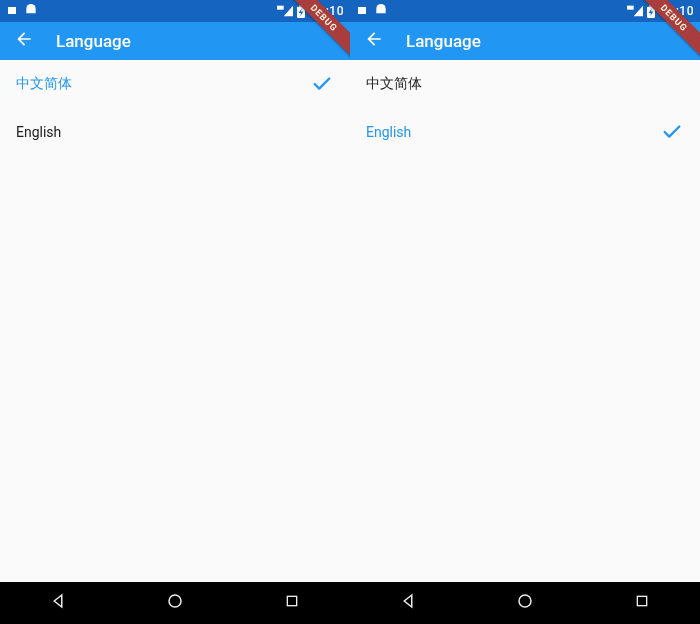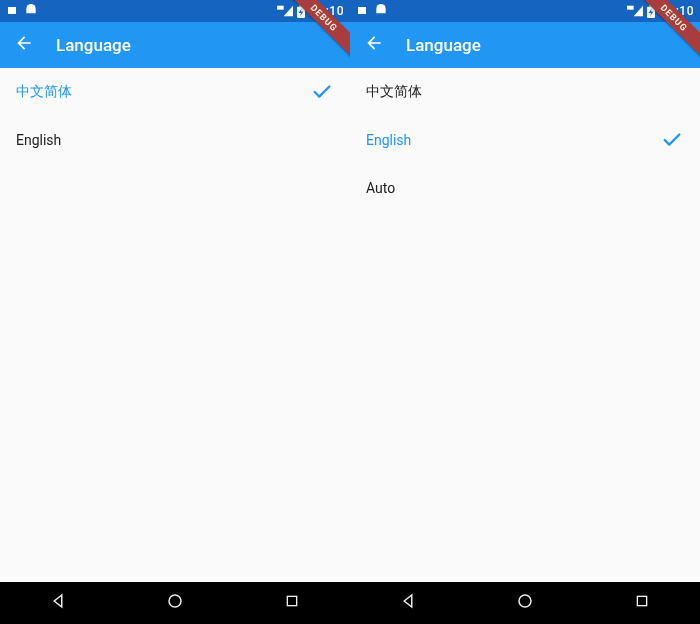--- a/index.html
+++ b/index.html
@@ -28,21 +28,21 @@
       color: #fff;
       font-size: 12px;
       position: relative;
     }
     .status-left { display: flex; gap: 6px; align-items: center; height: 100%; }
     .status-right { margin-left: auto; display: flex; gap: 4px; align-items: center; height: 100%; }
     .sb-icon { display: inline-flex; align-items: center; justify-content: center; }
     .sb-icon svg { display: block; }
     .clock { font-size: 12px; font-weight: 500; letter-spacing: 0.5px; margin-left: 2px; }
     .app-bar {
-      height: 46px;
+      height: 38px;
       background: #2196f3;
       display: flex;
       align-items: center;
       padding: 18px 12px;
       color: #fff;
       gap: 20px;
     }
     .back-btn { width: 24px; height: 24px; display: flex; align-items: center; justify-content: center; cursor: pointer; }
     .app-title { font-size: 17px; font-weight: 500; }
     .debug-ribbon {
@@ -239,23 +239,20 @@
         <span class="lang-label">中文简体</span>
       </div>
       <div class="lang-item selected">
         <span class="lang-label">English</span>
         <span class="check">
           <svg width="22" height="22" viewBox="0 0 24 24" fill="none" stroke="#2196f3" stroke-width="2.5" stroke-linecap="round" stroke-linejoin="round">
             <polyline points="4 12 9 17 20 6"></polyline>
           </svg>
         </span>
       </div>
-      <div class="lang-item">
-        <span class="lang-label">Auto</span>
-      </div>
     </div>
 
   <div class="nav-bar">
     <div class="nav-btn">
       <span>
         <svg width="18" height="18" viewBox="0 0 24 24" fill="none" stroke="#fff" stroke-width="2">
             <path d="M17 4L7 12l10 8z"></path>
           </svg>
       </span>
     </div>

